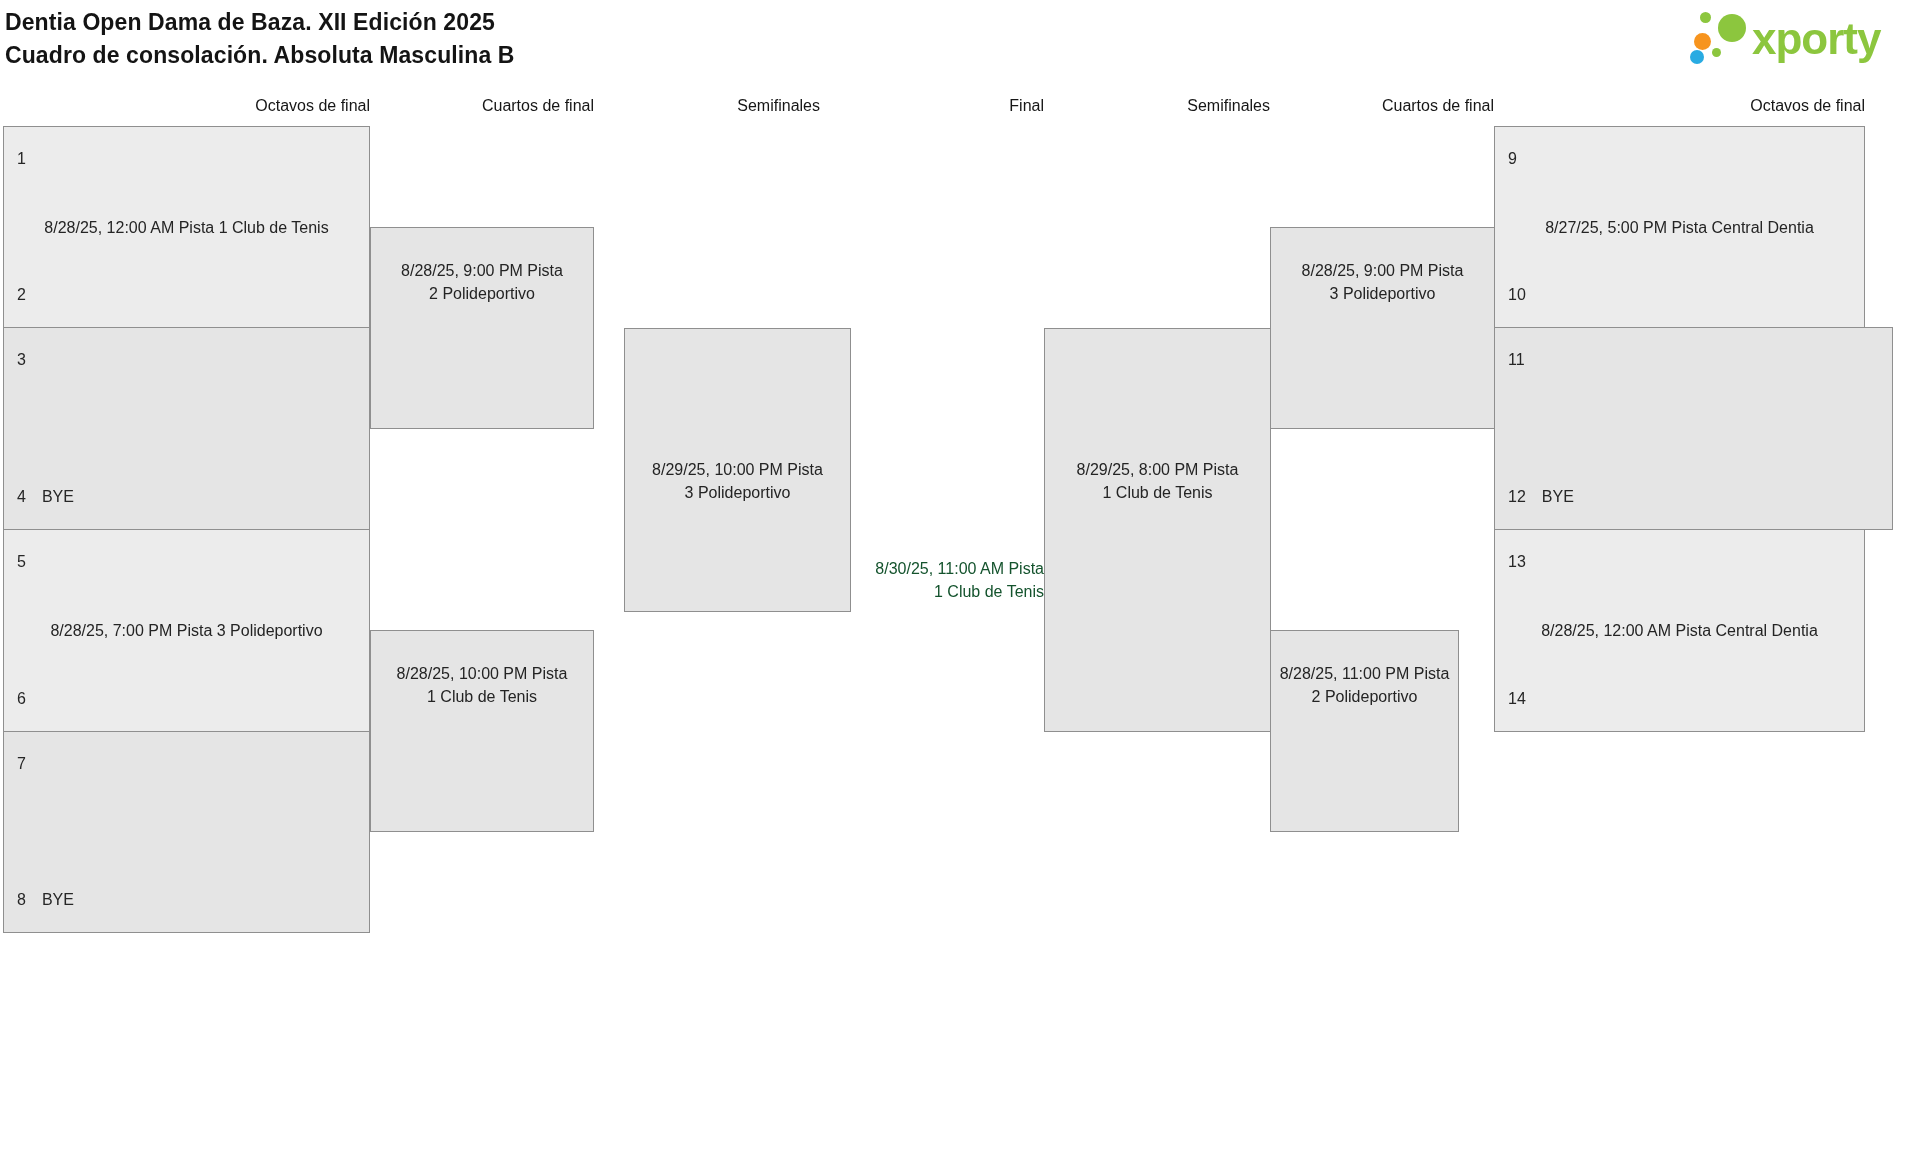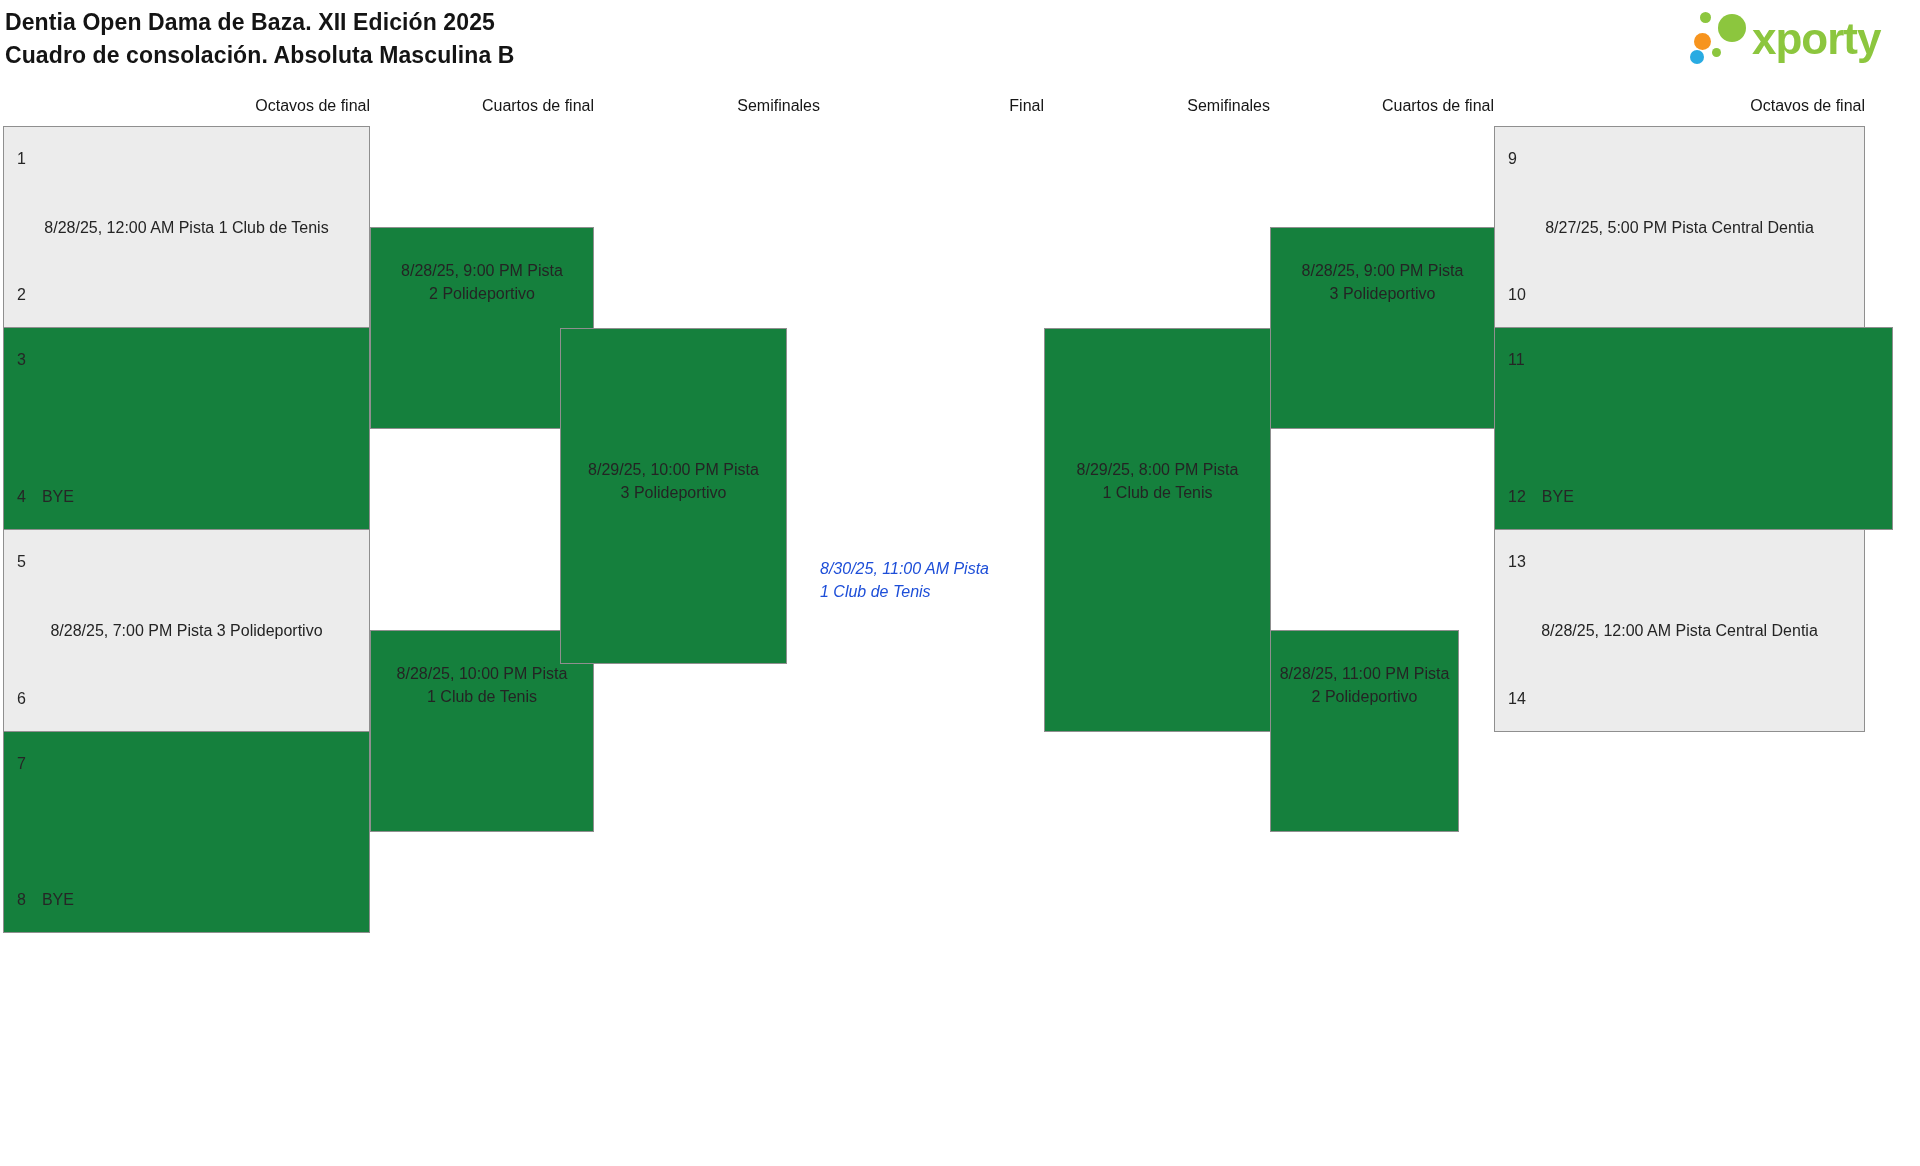--- a/index.html
+++ b/index.html
@@ -35,21 +35,21 @@
   
   .round-header {
     position: absolute; top: 97px; height: 20px;
     text-align: right; font-size: 16px; color: #161616; font-weight: 500;
   }
 
   
   .match {
     position: absolute;
     border: 1px solid #8f8f8f;
-    background: #15803d;
+    background: #e5e5e5;
   }
   .match.shaded { background: #ececec; }
 
   .seed {
     position: absolute; left: 13px;
     font-size: 16px; color: #262626; line-height: 20px;
   }
   .seed.top { top: 22px; }
   .seed.bottom { bottom: 22px; }
   .bye { margin-left: 16px; }
@@ -58,21 +58,21 @@
     position: absolute; left: 0; right: 0; top: 91px;
     text-align: center; font-size: 16px; color: #242424; line-height: 20px;
   }
   .sched2 {
     position: absolute; left: 0; right: 0;
     text-align: center; font-size: 16px; color: #242424; line-height: 23px;
   }
 
   .final-slot {
     position: absolute; left: 820px; top: 557px; width: 224px;
-    text-align: left; font-size: 16px; color: #1d4ed8; line-height: 23px; font-style: italic;
+    text-align: right; font-size: 16px; color: #14532d; line-height: 23px;
   }
 </style>
 </head>
 <body>
 
 <div class="page">
 
   <div class="title-block">
     <div class="title-line">Dentia Open Dama de Baza. XII Edición 2025</div>
     <div class="title-line">Cuadro de consolación. Absoluta Masculina B</div>
@@ -123,21 +123,21 @@
       <div>2 Polideportivo</div>
     </div>
   </div>
   <div class="match" style="left:370px;top:630px;width:224px;height:202px">
     <div class="sched2" style="top:31px">
       <div>8/28/25, 10:00 PM Pista</div>
       <div>1 Club de Tenis</div>
     </div>
   </div>
 
-  <div class="match" style="left:560px;top:328px;width:227px;height:336px">
+  <div class="match" style="left:624px;top:328px;width:227px;height:284px">
     <div class="sched2" style="top:129px">
       <div>8/29/25, 10:00 PM Pista</div>
       <div>3 Polideportivo</div>
     </div>
   </div>
 
   <div class="final-slot">
     <div></div>
   </div>
   <div class="final-slot">

